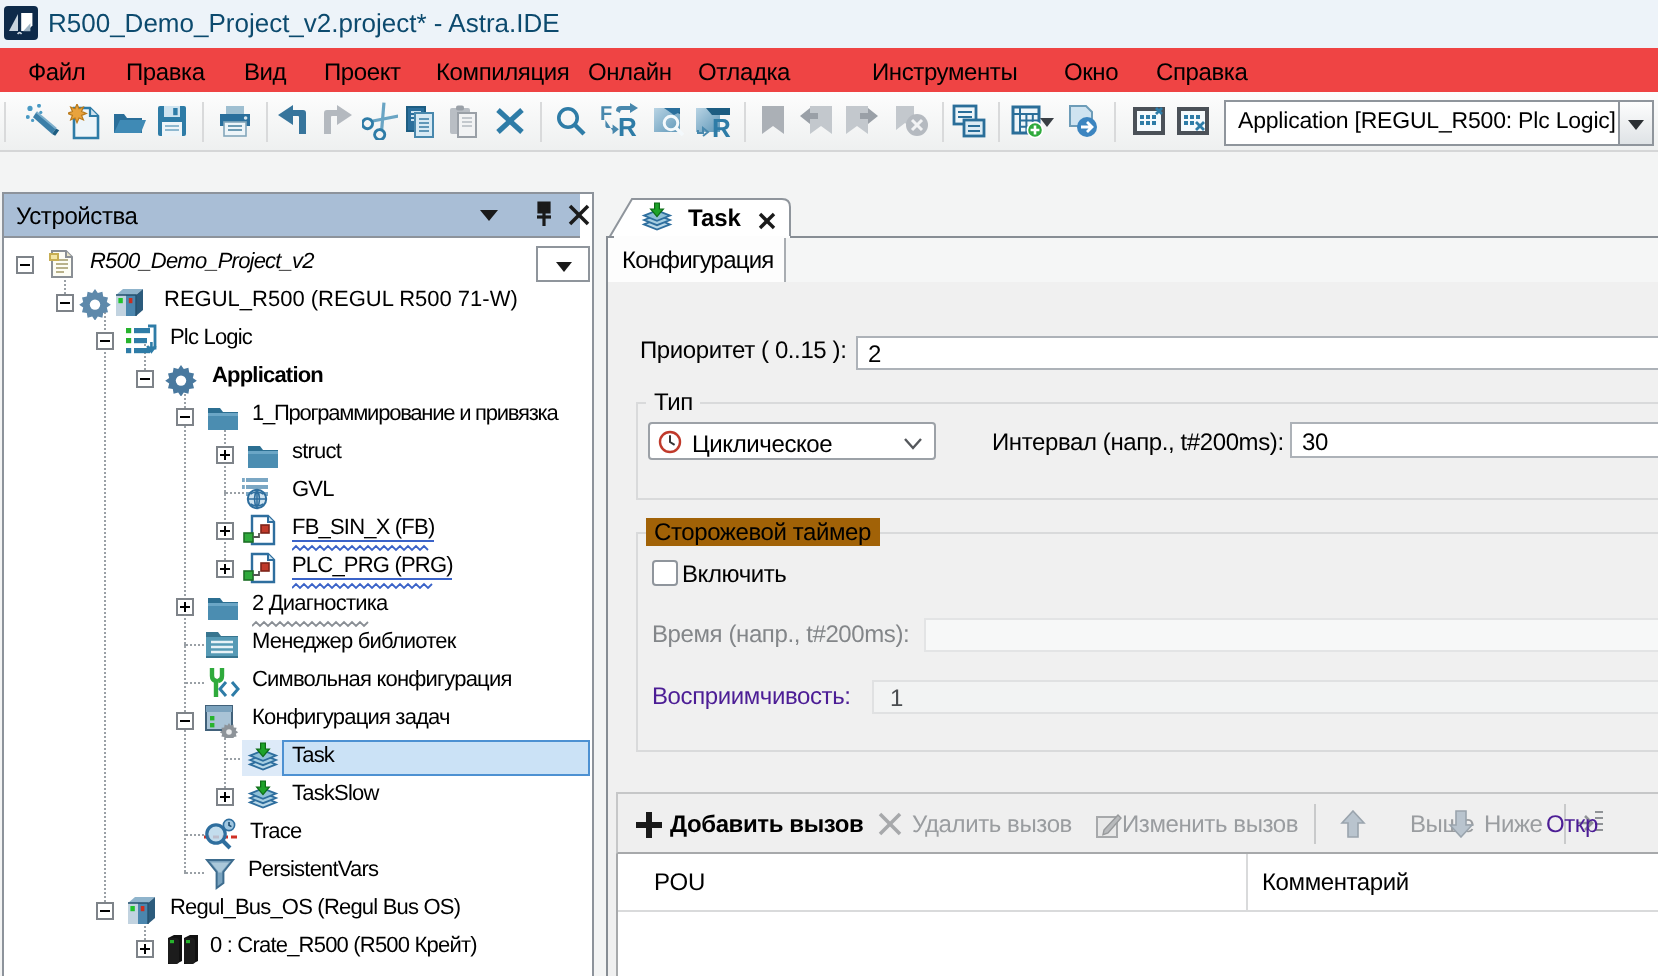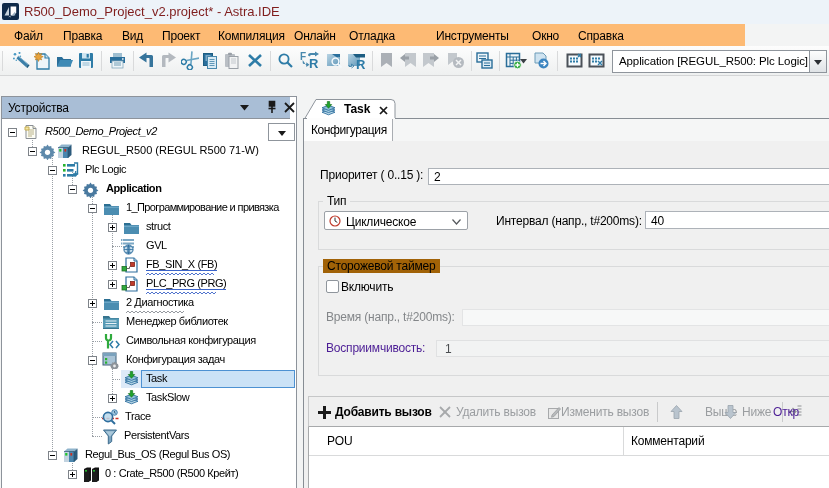--- a/index.html
+++ b/index.html
@@ -14,24 +14,24 @@
 <body>
 
 <div class="abs" style="left:0;top:0;width:829px;height:24px;background:#edf3f9">
   <svg class="abs" style="left:2px;top:3px" width="17" height="17" viewBox="0 0 17 17">
     <rect x="0" y="0" width="17" height="17" rx="2" fill="#0e2a4a"></rect>
     <path d="M2.5 12.5 L7 4 L7 12.5 Z" fill="#c8d4de"></path>
     <path d="M8.6 3.5 h5.6 v6.2 l-2.6 2.8 h-3 Z" fill="#ffffff"></path>
     <path d="M9.6 12.6 l3.6-4 v4 Z" fill="#9fb4c4"></path>
     <path d="M6.8 14 q1 -1.4 2 0" stroke="#cfd9e2" stroke-width="0.8" fill="none"></path>
   </svg>
-  <div class="abs" style="left:24px;top:4px;font-size:13px;color:#7f1d1d;white-space:nowrap">R500_Demo_Project_v2.project* - Astra.IDE</div>
+  <div class="abs" style="left:24px;top:4px;font-size:13px;color:#0c4a6e;white-space:nowrap">R500_Demo_Project_v2.project* - Astra.IDE</div>
 </div>
 
-<div class="abs" style="left:0;top:24px;width:745px;height:22px;background:#fdba74">
+<div class="abs" style="left:0;top:24px;width:829px;height:22px;background:#ef4444">
   <div class="abs t12" style="left:14px;top:5px">Файл</div>
   <div class="abs t12" style="left:63px;top:5px">Правка</div>
   <div class="abs t12" style="left:122px;top:5px">Вид</div>
   <div class="abs t12" style="left:162px;top:5px">Проект</div>
   <div class="abs t12" style="left:218px;top:5px">Компиляция</div>
   <div class="abs t12" style="left:294px;top:5px">Онлайн</div>
   <div class="abs t12" style="left:349px;top:5px">Отладка</div>
   <div class="abs t12" style="left:436px;top:5px">Инструменты</div>
   <div class="abs t12" style="left:532px;top:5px">Окно</div>
   <div class="abs t12" style="left:578px;top:5px">Справка</div>
@@ -549,21 +549,21 @@
             <circle cx="6" cy="6" r="5" fill="#fff" stroke="#c03a2b" stroke-width="1.2"></circle>
             <path d="M6 2.6 V6 l2.3 1.4" fill="none" stroke="#333" stroke-width="1"></path>
           </svg>
         <div class="abs t12" style="left:21px;top:3px">Циклическое</div>
         <svg class="abs" style="left:127px;top:7px" width="9" height="6">
             <path d="M0.5 0.5 L4.5 5 L8.5 0.5" fill="none" stroke="#55585c" stroke-width="1.2"></path>
           </svg>
       </div>
       <div class="abs t12" style="left:192px;top:95px">Интервал (напр., t#200ms):</div>
       <div class="abs" style="left:341px;top:92px;width:186px;height:18px;background:#fff;border:1px solid #adb2b8"></div>
-      <div class="abs t12" style="left:347px;top:95px">40</div>
+      <div class="abs t12" style="left:347px;top:95px">30</div>
 
       <div class="abs" style="left:14px;top:147px;width:520px;height:110px;border:1px solid #d9dadb"></div>
       <div class="abs t12" style="left:19px;top:140px;background:#a16207;padding:0 4px">Сторожевой таймер</div>
       <div class="abs" style="left:22px;top:161px;width:13px;height:13px;background:#fff;border:1px solid #8f959c;border-radius:2px"></div>
       <div class="abs t12" style="left:37px;top:161px">Включить</div>
       <div class="abs t12" style="left:22px;top:191px;color:#838689">Время (напр., t#200ms):</div>
       <div class="abs" style="left:158px;top:190px;width:369px;height:17px;background:#f7f8f8;border:1px solid #e3e4e5"></div>
       <div class="abs t12" style="left:22px;top:222px;color:#4c1d95">Восприимчивость:</div>
       <div class="abs" style="left:132px;top:221px;width:395px;height:17px;background:#f2f3f3;border:1px solid #e0e1e2"></div>
       <div class="abs t12" style="left:141px;top:223px;color:#4a4d50">1</div>

